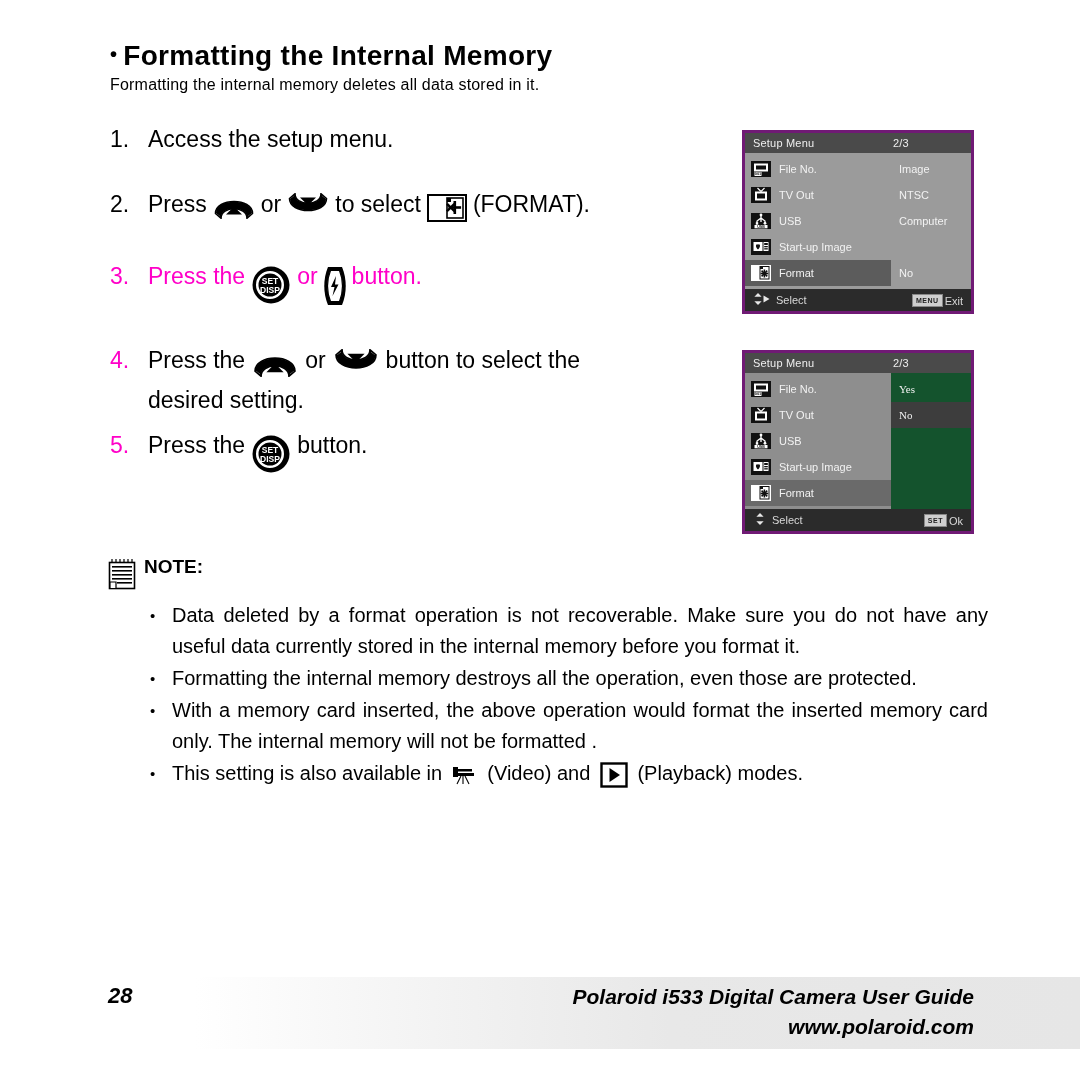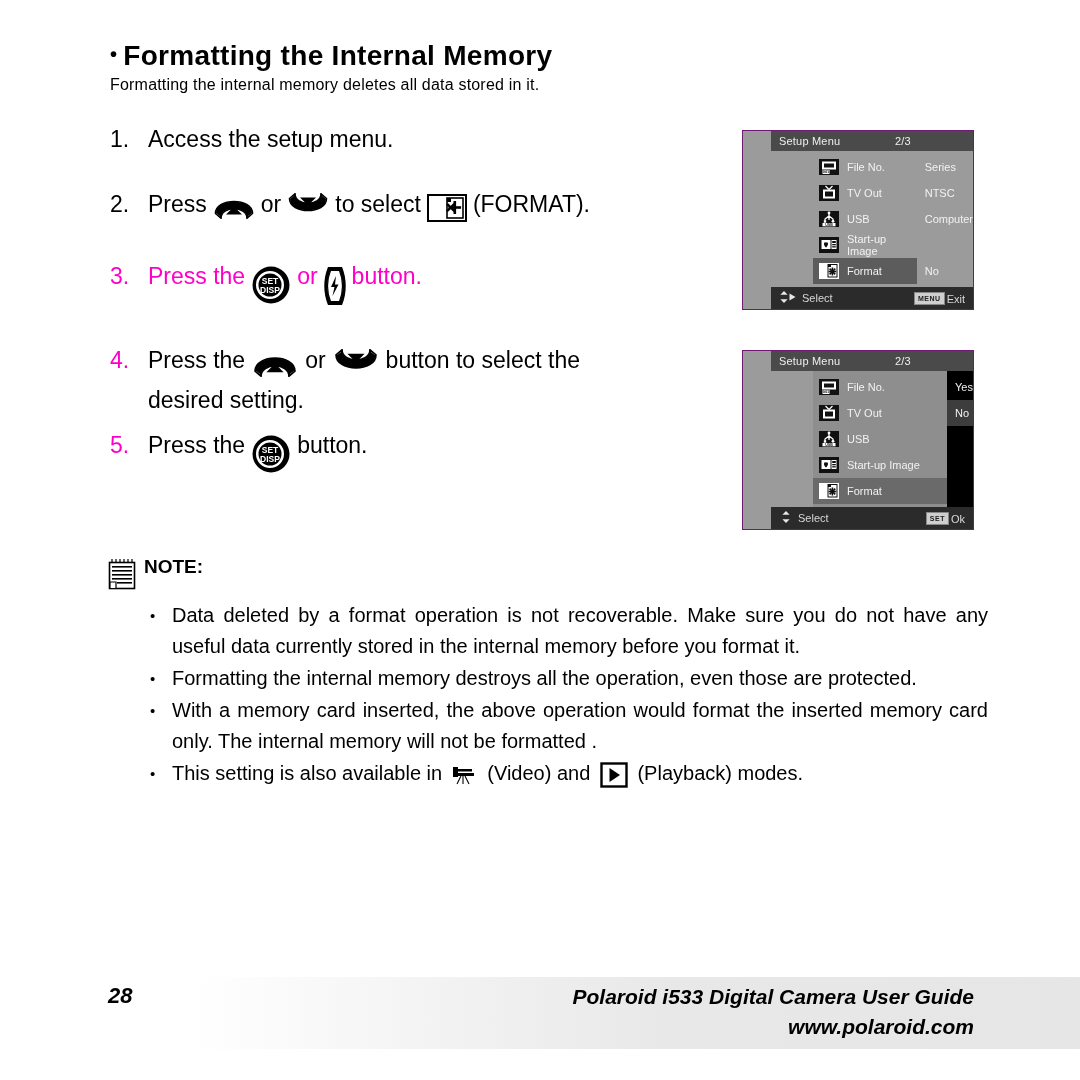--- a/index.html
+++ b/index.html
@@ -54,55 +54,54 @@
 
   
   .fmticon{display:inline-block;vertical-align:middle;margin:0 6px;}
   .fmticon svg{display:block;}
 
   
   .lcd{
     position:absolute;
     width:232px;
     background:#9b9b9b;
-    border:1px solid #701a75;
+    border:3px solid #701a75;
     font-size:11px;
     color:#e8e8e8;
     box-sizing:border-box;
-    padding-left:28px;
   }
   .lcd1{left:742px;top:130px;}
   .lcd2{left:742px;top:350px;}
 
   .lcd-title{
     background:#4a4a4a;height:20px;display:flex;align-items:center;
     padding:0 8px;box-sizing:border-box;color:#efefef;letter-spacing:.2px;
   }
   .lcd-title .t{flex:1;}
   .lcd-title .pg{width:70px;}
 
-  .lcd-body{position:relative;display:flex;background:#9b9b9b;margin-left:42px;}
+  .lcd-body{position:relative;display:flex;background:#9b9b9b;}
   .lcd-left{width:146px;box-sizing:border-box;padding-top:3px;padding-bottom:3px;}
   .lcd-right{flex:1;box-sizing:border-box;padding-top:3px;padding-bottom:3px;}
 
   .mrow{
     height:26px;display:flex;align-items:center;padding-left:6px;
     box-sizing:border-box;color:#f2f2f2;
   }
   .mrow.sel{background:#5c5c5c;}
   .mrow .lbl{margin-left:8px;}
   .vrow{
     height:26px;display:flex;align-items:center;padding-left:8px;
     box-sizing:border-box;color:#f2f2f2;
   }
   .vrow.sel{background:#3d3d3d;}
   .vrow.blank{color:transparent;}
 
   .lcd2 .lcd-left{background:#8e8e8e;}
-  .lcd2 .lcd-right{background:#000000;}
+  .lcd2 .lcd-right{background:#14532d;font-family:Liberation Serif, serif;}
   .lcd2 .mrow.sel{background:#6a6a6a;}
 
   .lcd-foot{
     background:#2b2b2b;height:22px;display:flex;align-items:center;
     padding:0 8px;box-sizing:border-box;color:#d8d8d8;
   }
   .lcd-foot .left{flex:1;display:flex;align-items:center;}
   .lcd-foot .right{display:flex;align-items:flex-end;margin-left:27px;}
   .lcd-foot .lab{margin-left:5px;}
   .keycap{
@@ -355,21 +354,21 @@
                 <rect x="12.6" y="4.5" width="1.6" height="8" transform="rotate(45 13.4 8.5)"></rect>
                 <rect x="12.6" y="4.5" width="1.6" height="8" transform="rotate(-45 13.4 8.5)"></rect>
               </g>
             </svg>
           </span>
           <span class="lbl">Format</span>
         </div>
 
       </div>
       <div class="lcd-right">
-        <div class="vrow">Series</div>
+        <div class="vrow">Image</div>
         <div class="vrow">NTSC</div>
         <div class="vrow">Computer</div>
         <div class="vrow"></div>
         <div class="vrow">No</div>
       </div>
     </div>
     <div class="lcd-foot">
       <span class="left">
         <span class="arrowsUD">
           <svg width="18" height="14" viewBox="0 0 18 14">

